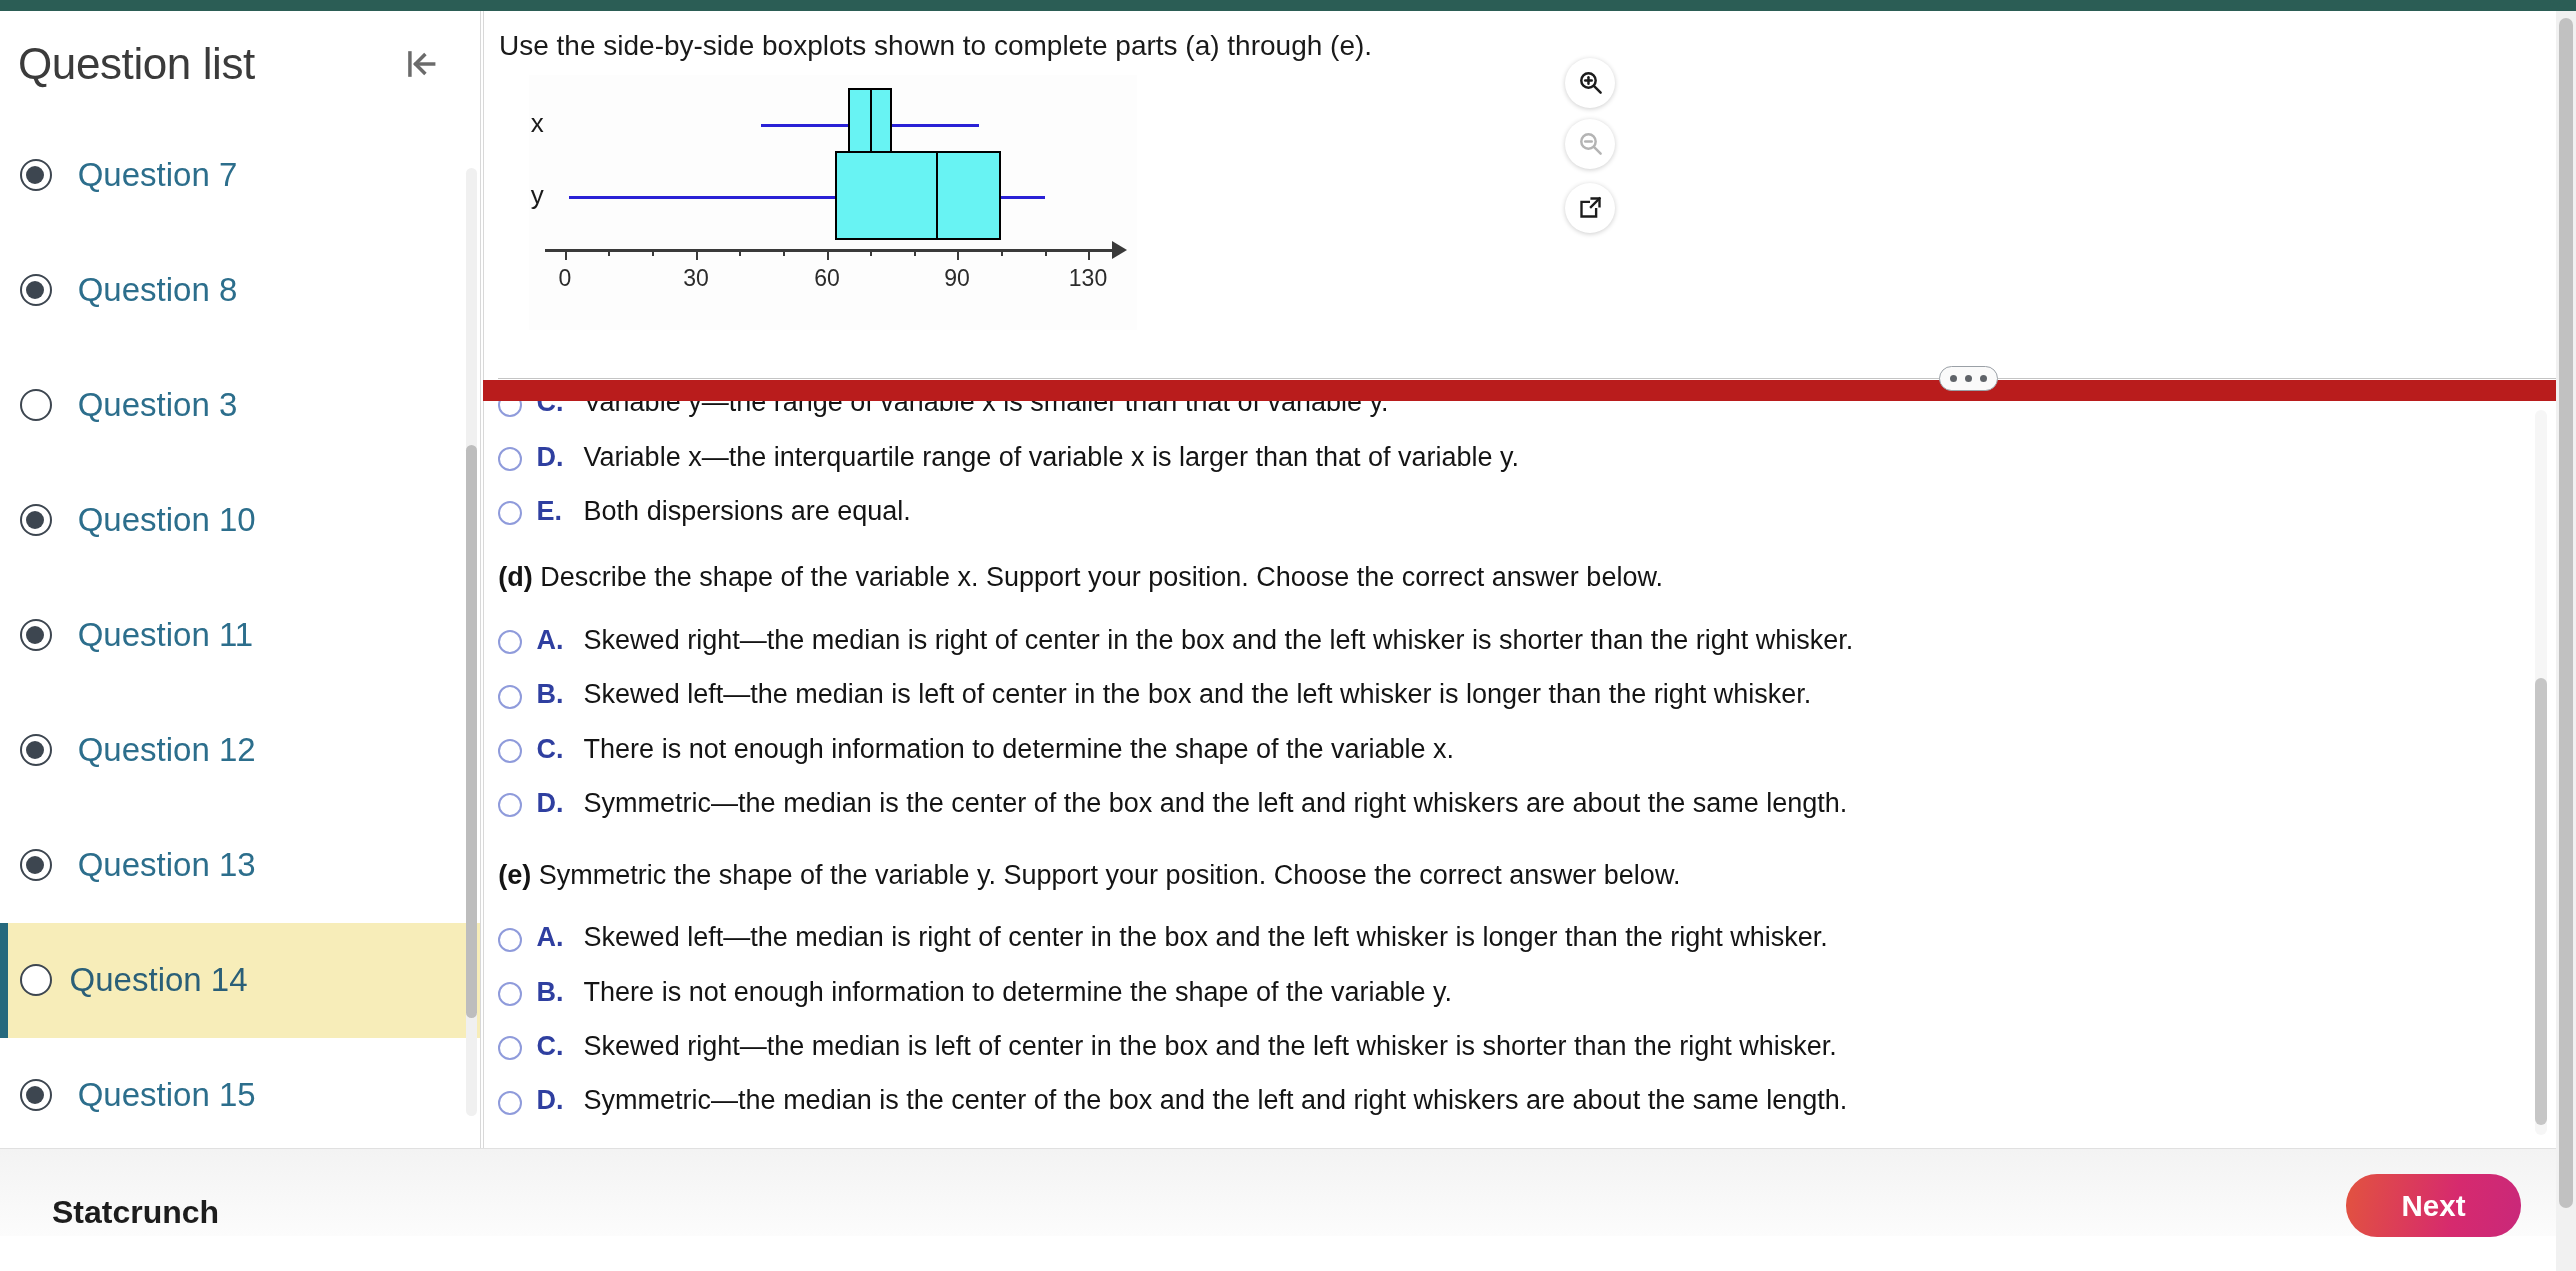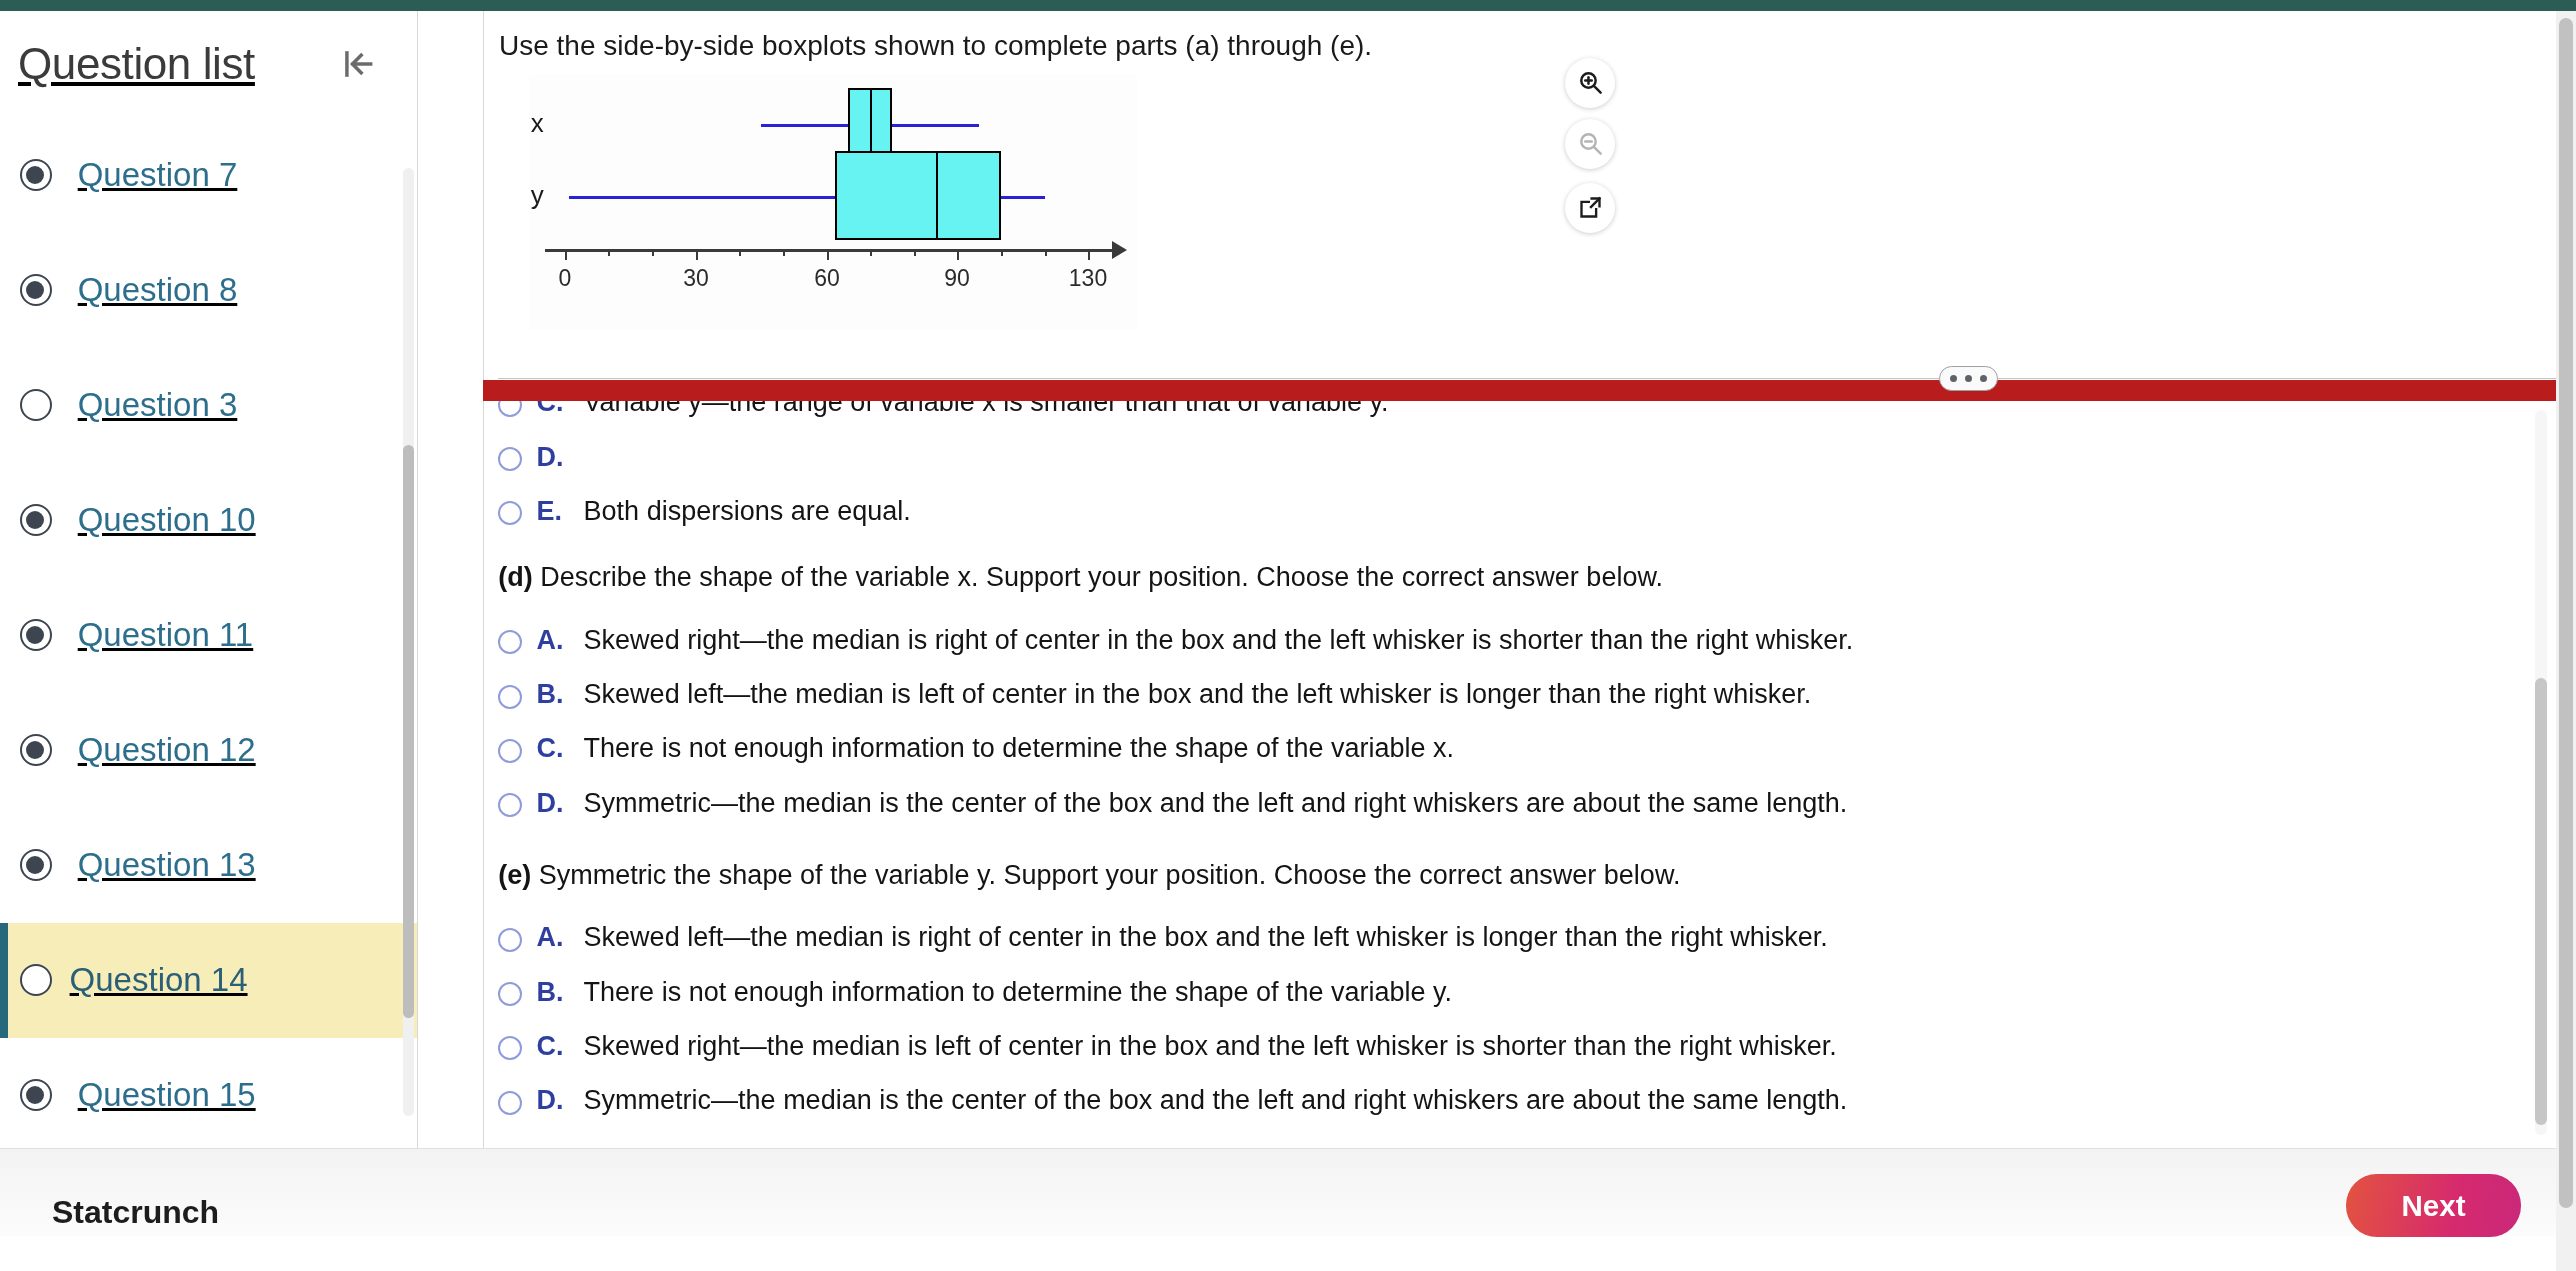--- a/index.html
+++ b/index.html
@@ -21,25 +21,24 @@
   
   #shell {
     position: absolute; top: 10.7px; left: 0;
     width: 2576px; height: 1137px;
     background: #ffffff;
   }
 
   
   #sidebar {
     position: absolute; top: 0; left: 0;
-    width: 418px; height: 1137px;
+    width: 481px; height: 1137px;
     background: #ffffff;
     border-right: 1.8px solid #d8d8d8;
     overflow: hidden;
-    text-decoration: underline;
   }
   #sidebar-header {
     position: relative;
     height: 107px;
     padding: 0 32px 0 18px;
     display: flex; align-items: center; justify-content: space-between;
   }
   #sidebar-title {
     font-size: 44px;
     font-weight: 400;
@@ -439,20 +438,21 @@
     <section id="answers-pane">
       <div id="answers-inner">
           <div class="opt-row">
             <div class="opt-radio"></div>
             <div class="opt-letter">C.</div>
             <div class="opt-text">Variable y—the range of variable x is smaller than that of variable y.</div>
           </div>
           <div class="opt-row">
             <div class="opt-radio"></div>
             <div class="opt-letter">D.</div>
+            <div class="opt-text">Variable x—the interquartile range of variable x is larger than that of variable y.</div>
           </div>
           <div class="opt-row">
             <div class="opt-radio"></div>
             <div class="opt-letter">E.</div>
             <div class="opt-text">Both dispersions are equal.</div>
           </div>
           <div class="part-heading"><b>(d)</b> <span>Describe the shape of the variable x. Support your position. Choose the correct answer below.</span></div>
           <div class="opt-group">
             <div class="opt-row">
               <div class="opt-radio"></div>

